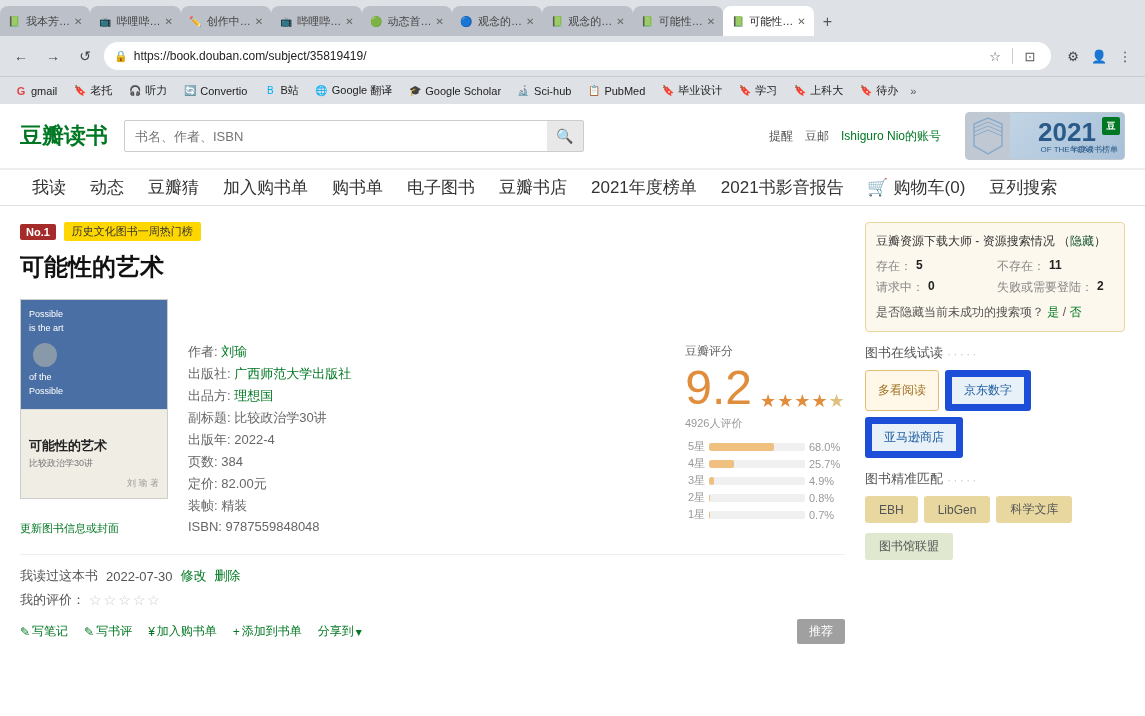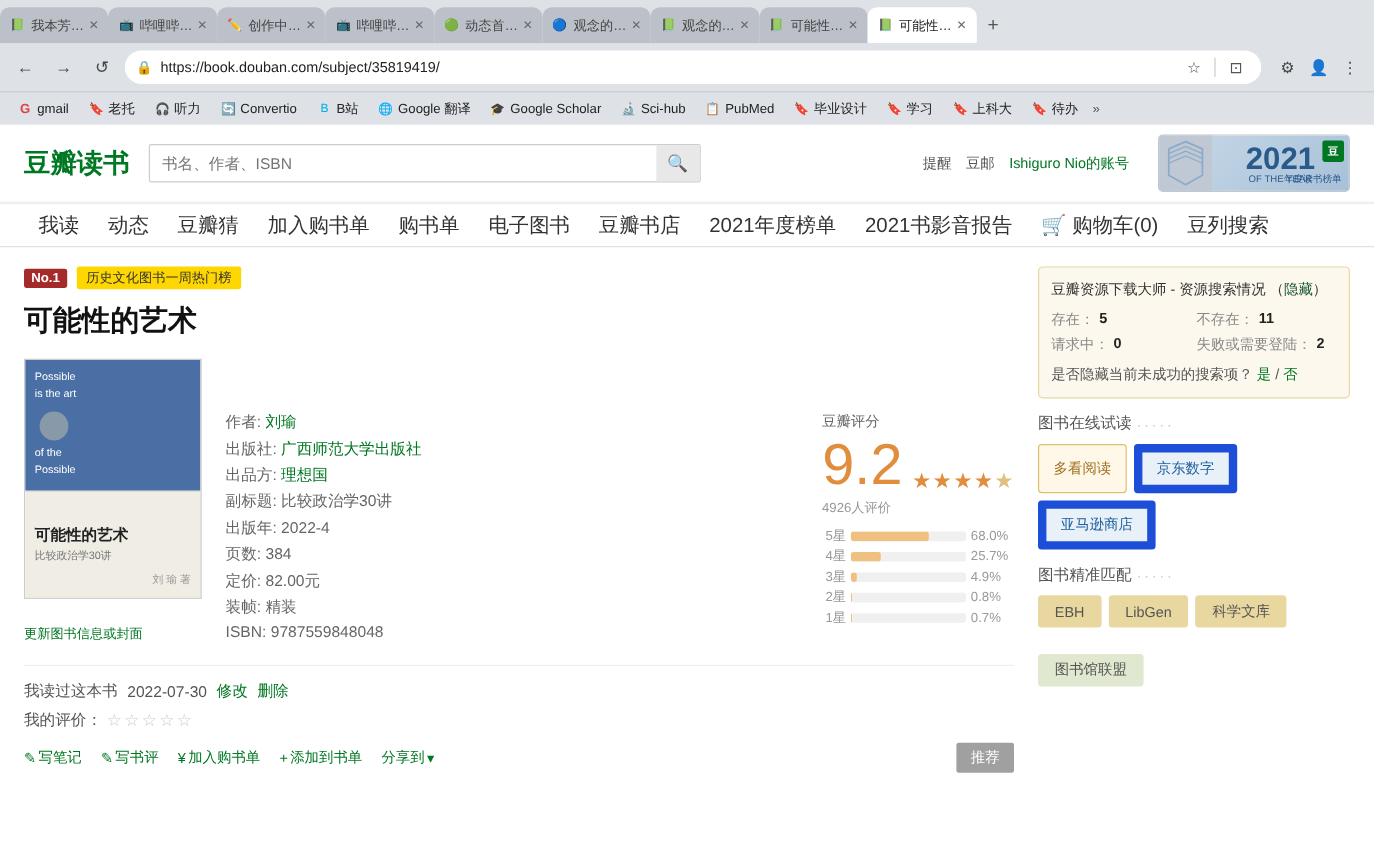--- a/index.html
+++ b/index.html
@@ -532,20 +532,20 @@
         <div style="margin-top:12px;">
           <div class="section-title">
             <span>图书精准匹配</span>
             <span class="dots">·····</span>
           </div>
           <div class="btn-group">
             <button class="btn-match">EBH</button>
             <button class="btn-match">LibGen</button>
             <button class="btn-match">科学文库</button>
           </div>
-          <div style="margin-top:18px;">
+          <div style="margin-top:6px;">
             <button class="btn-library">图书馆联盟</button>
           </div>
         </div>
       </div>
     </div>
   </div>
 </div>
 
 </body></html>

